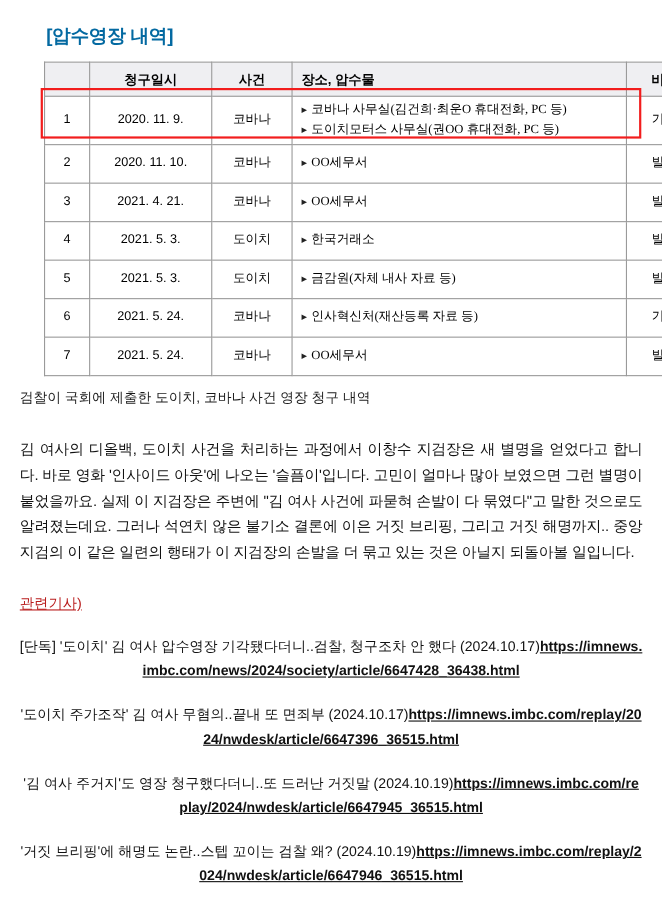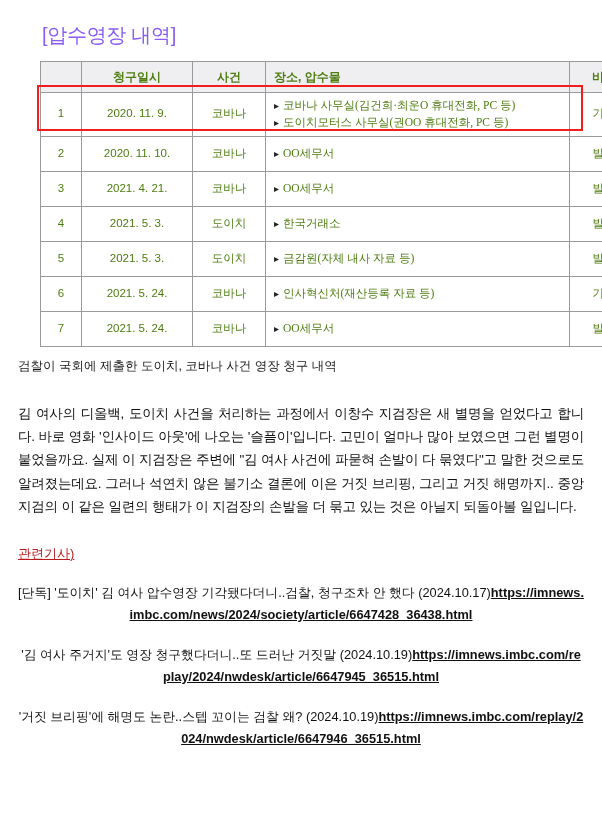--- a/index.html
+++ b/index.html
@@ -16,23 +16,23 @@
     line-height: 1.55;
   }
   .page {
     width: 602px;
     box-sizing: border-box;
     padding: 14px 18px 20px 18px;
   }
 
   
   .doc-title {
-    font-size: 20px;
-    font-weight: normal;
-    color: #8b5cf6;
+    font-size: 17px;
+    font-weight: bold;
+    color: #0369a1;
     margin: 6px 0 10px 24px;
     letter-spacing: -0.3px;
   }
 
   
   .table-wrap {
     position: relative;
     margin: 0 0 0 22px;
     width: 540px;
   }
@@ -41,21 +41,21 @@
     width: 540px;
     table-layout: fixed;
     background: #fff;
   }
   table.seizure th,
   table.seizure td {
     border: 1px solid #9a9a9a;
     font-size: 11.5px;
     padding: 4px 5px;
     vertical-align: middle;
-    color: #4d7c0f;
+    color: #000000;
   }
   table.seizure thead th {
     background: #efeff2;
     font-weight: bold;
     text-align: center;
     height: 22px;
     font-size: 12px;
   }
   .col-no    { width: 30px; text-align: center; }
   .col-date  { width: 100px; text-align: center; }
@@ -219,19 +219,22 @@
   <div class="caption">검찰이 국회에 제출한 도이치, 코바나 사건 영장 청구 내역</div>
 
   <div class="body-para">김 여사의 디올백, 도이치 사건을 처리하는 과정에서 이창수 지검장은 새 별명을 얻었다고 합니다. 바로 영화 '인사이드 아웃'에 나오는 '슬픔이'입니다. 고민이 얼마나 많아 보였으면 그런 별명이 붙었을까요. 실제 이 지검장은 주변에 "김 여사 사건에 파묻혀 손발이 다 묶였다"고 말한 것으로도 알려졌는데요. 그러나 석연치 않은 불기소 결론에 이은 거짓 브리핑, 그리고 거짓 해명까지.. 중앙지검의 이 같은 일련의 행태가 이 지검장의 손발을 더 묶고 있는 것은 아닐지 되돌아볼 일입니다.</div>
 
   <div class="related-head">관련기사)</div>
 
   <div class="link-item">
     <span>[단독] '도이치' 김 여사 압수영장 기각됐다더니..검찰, 청구조차 안 했다 (2024.10.17)</span><a class="url" href="#">https://imnews.imbc.com/news/2024/society/article/6647428_36438.html</a>
   </div>
   <div class="link-item">
+    <span>'도이치 주가조작' 김 여사 무혐의..끝내 또 면죄부 (2024.10.17)</span><a class="url" href="#">https://imnews.imbc.com/replay/2024/nwdesk/article/6647396_36515.html</a>
+  </div>
+  <div class="link-item">
     <span>'김 여사 주거지'도 영장 청구했다더니..또 드러난 거짓말 (2024.10.19)</span><a class="url" href="#">https://imnews.imbc.com/replay/2024/nwdesk/article/6647945_36515.html</a>
   </div>
   <div class="link-item">
     <span>'거짓 브리핑'에 해명도 논란..스텝 꼬이는 검찰 왜? (2024.10.19)</span><a class="url" href="#">https://imnews.imbc.com/replay/2024/nwdesk/article/6647946_36515.html</a>
   </div>
 
 </div>
 
 </body></html>

